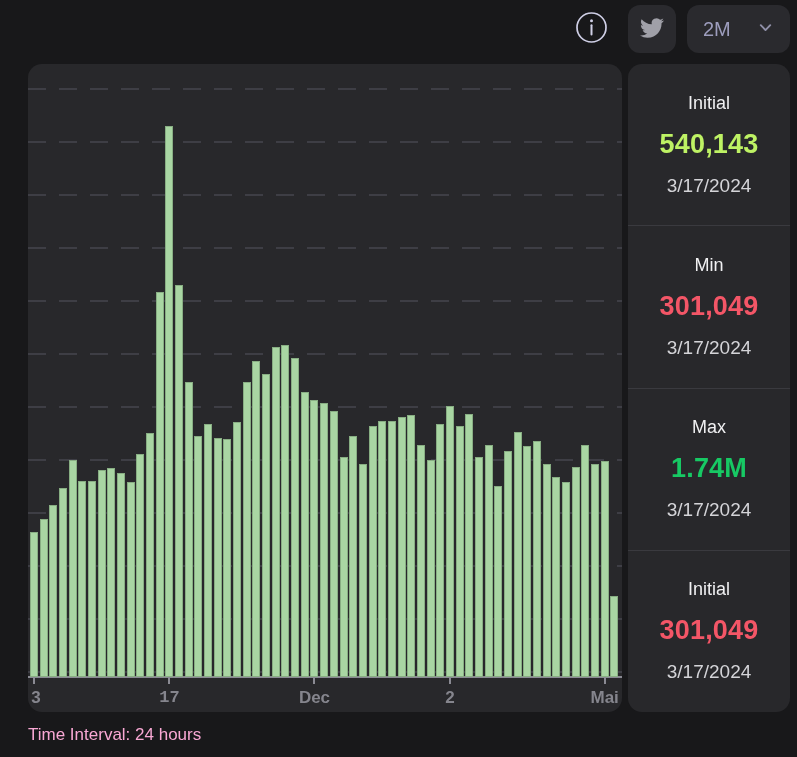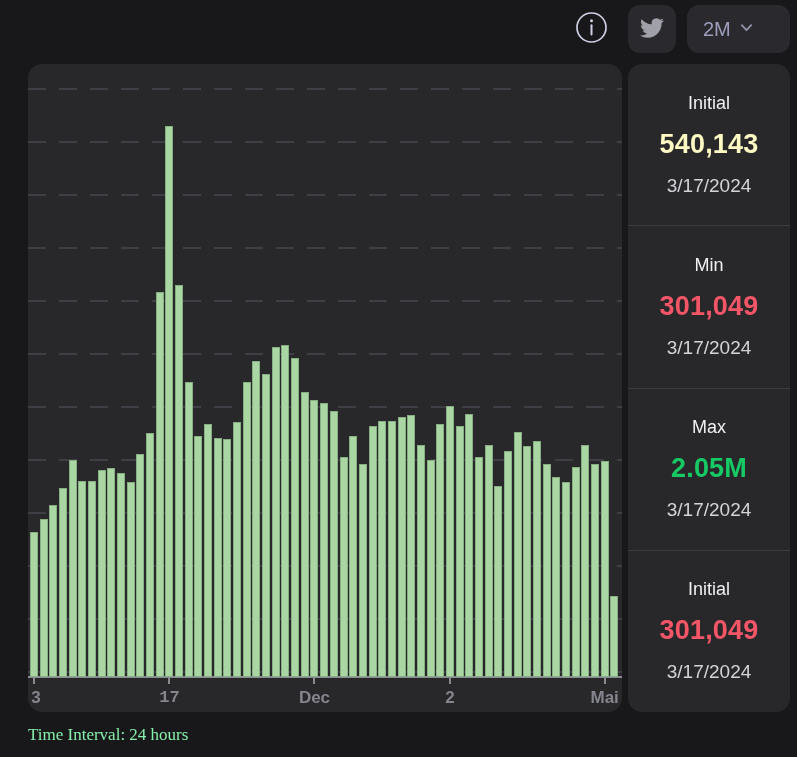--- a/index.html
+++ b/index.html
@@ -24,21 +24,21 @@
     display:flex; align-items:center; justify-content:center;
     width:36px; height:36px; margin-right:8px;
   }
   .square-btn {
     width:48px; height:48px; border:none; border-radius:12px;
     background:#2a2a2e; display:flex; align-items:center; justify-content:center;
     cursor:pointer;
   }
   .range-btn {
     height:48px; min-width:103px; border:none; border-radius:12px;
-    background:#2a2a2e; display:flex; align-items:center; justify-content:flex-start;
+    background:#2a2a2e; display:flex; align-items:center; justify-content:space-between;
     gap:7px; cursor:pointer; padding:0 16px;
   }
   .range-label { font-size:20px; color:#9d9dbd; font-weight:400; }
 
   
   .content { display:flex; gap:6px; padding:6px 7px 0 28px; height:654px; }
 
   
   .chart-panel {
     position:relative; flex:1; height:648px;
@@ -77,21 +77,21 @@
     flex:1; display:flex; flex-direction:column; align-items:center;
     justify-content:center; gap:15px;
   }
   .stat-cell + .stat-cell { border-top:1px solid #3a3a3f; }
   .stat-label { font-size:18px; color:#f0f0f2; }
   .stat-value { font-size:27px; font-weight:700; letter-spacing:.2px; }
   .stat-date { font-size:19px; color:#d4d4d8; }
 
   
   .footer { flex:1; display:flex; align-items:center; padding-left:28px; }
-  .footer-text { font-size:17px; color:#86efac;font-family:Liberation Serif, serif; }
+  .footer-text { font-size:17px; color:#f9a8d4; }
 </style>
 </head>
 <body>
 
 <div class="page">
 
   <div class="header">
     <div class="header-actions">
       <button class="icon-btn">
         <span>
@@ -206,31 +206,31 @@
         <div class="x-tick-label" style="left: 286.488px;">Dec</div>
         <div class="x-tick" style="left: 420.896px;"></div>
         <div class="x-tick-label" style="left: 421.896px;">2</div>
         <div class="x-tick" style="left: 575.648px;"></div>
         <div class="x-tick-label" style="left: 576.648px;">Mai</div>
       </div>
 
     <aside class="stats">
       <div class="stat-cell">
         <div class="stat-label">Initial</div>
-        <div class="stat-value" style="color: #fef9c3;">540,143</div>
+        <div class="stat-value" style="color: #bef264;">540,143</div>
         <div class="stat-date">3/17/2024</div>
       </div>
       <div class="stat-cell">
         <div class="stat-label">Min</div>
         <div class="stat-value" style="color: rgb(244, 86, 103);">301,049</div>
         <div class="stat-date">3/17/2024</div>
       </div>
       <div class="stat-cell">
         <div class="stat-label">Max</div>
-        <div class="stat-value" style="color: rgb(23, 201, 100);">2.05M</div>
+        <div class="stat-value" style="color: rgb(23, 201, 100);">1.74M</div>
         <div class="stat-date">3/17/2024</div>
       </div>
       <div class="stat-cell">
         <div class="stat-label">Initial</div>
         <div class="stat-value" style="color: rgb(244, 86, 103);">301,049</div>
         <div class="stat-date">3/17/2024</div>
       </div>
     </aside>
 
   </div>

